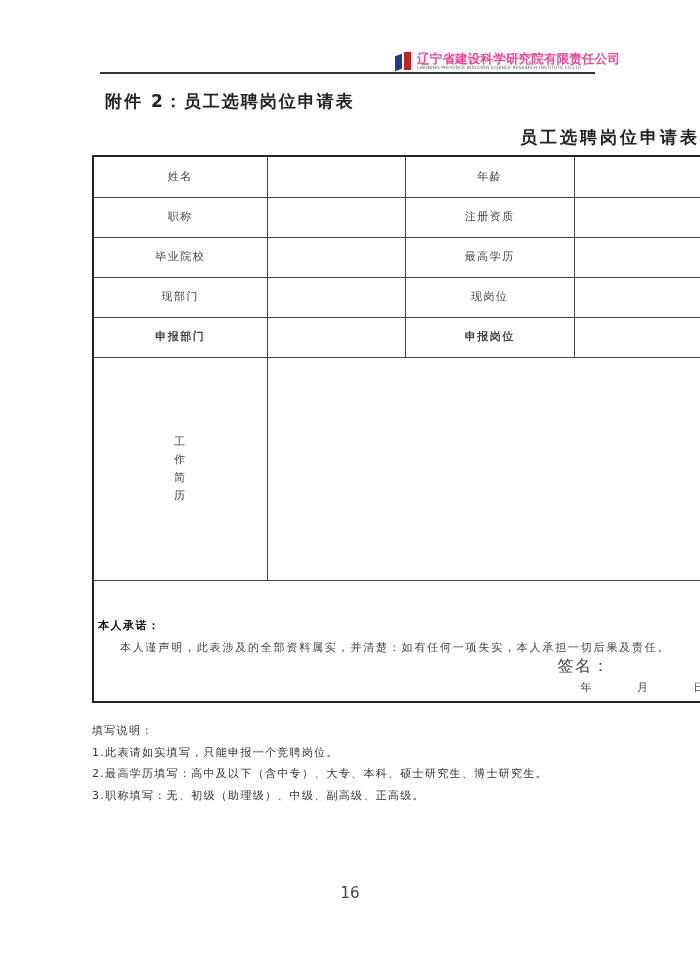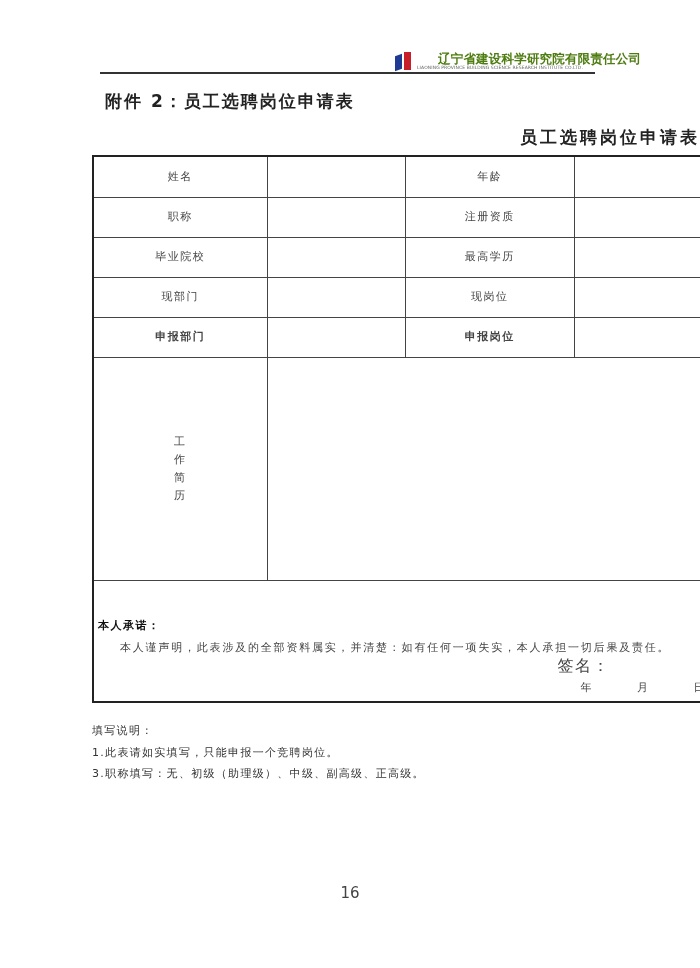--- a/index.html
+++ b/index.html
@@ -1,21 +1,21 @@
 <!DOCTYPE html>
 <html><head>
 <meta charset="utf-8">
 <style>
   html, body { margin:0; padding:0; background:#ffffff; }
   body { width:700px; height:968px; position:relative; font-family:"DejaVu Sans", sans-serif; color:#222; overflow:hidden; }
   .header { position:absolute; left:395px; top:50px; width:200px; height:26px; }
   .logo { position:absolute; left:0; top:2px; width:18px; height:18px; }
   .logo .b1 { position:absolute; left:0; top:3px; width:7px; height:15px; background:#1f3a93; transform:skewY(-20deg); }
   .logo .b2 { position:absolute; left:9px; top:0; width:7px; height:18px; background:#c8202a; }
-  .company-cn { position:absolute; left:22px; top:1px; font-size:12.5px; font-weight:bold; color:#4d7c0f; white-space:nowrap; letter-spacing:0.2px;margin-left:21px; }
+  .company-cn { position:absolute; left:22px; top:1px; font-size:12.5px; font-weight:bold; color:#ec4899; white-space:nowrap; letter-spacing:0.2px; }
   .company-en { position:absolute; left:22px; top:15px; font-size:4.5px; color:#666; white-space:nowrap; letter-spacing:0.1px; }
   .header-rule { position:absolute; left:100px; top:72px; width:495px; height:2px; background:#333; }
   .attach-title { position:absolute; left:105px; top:90px; font-size:17px; font-weight:bold; letter-spacing:2px; white-space:nowrap; }
   .form-title { position:absolute; left:0; width:700px; text-align:right; top:126px; font-size:17px; font-weight:bold; letter-spacing:3px; padding-left:30px; box-sizing:border-box; }
   table.form { position:absolute; left:92px; top:155px; width:624px; border-collapse:collapse; border:2px solid #222; }
   table.form td { border:1px solid #444; font-size:11px; text-align:center; vertical-align:middle; color:#444; padding:0; letter-spacing:1.5px; line-height:18px; }
   td.bold { font-weight:bold; color:#111; }
   td.vert { line-height:30px; }
   .pledge { text-align:left !important; padding:4px 4px !important; vertical-align:top !important; }
   .pledge-title { font-weight:bold; color:#111; font-size:11px;margin-top:32px; }
@@ -99,16 +99,17 @@
         <span>日</span>
       </div>
     </td>
   </tr>
 </tbody>
   </table>
 
 <div class="notes">
   <div>填写说明：</div>
   <div>1.此表请如实填写，只能申报一个竞聘岗位。</div>
+  <div>2.最高学历填写：高中及以下（含中专）、大专、本科、硕士研究生、博士研究生。</div>
   <div>3.职称填写：无、初级（助理级）、中级、副高级、正高级。</div>
 </div>
 
 <div class="page-num">16</div>
 
 </body></html>

